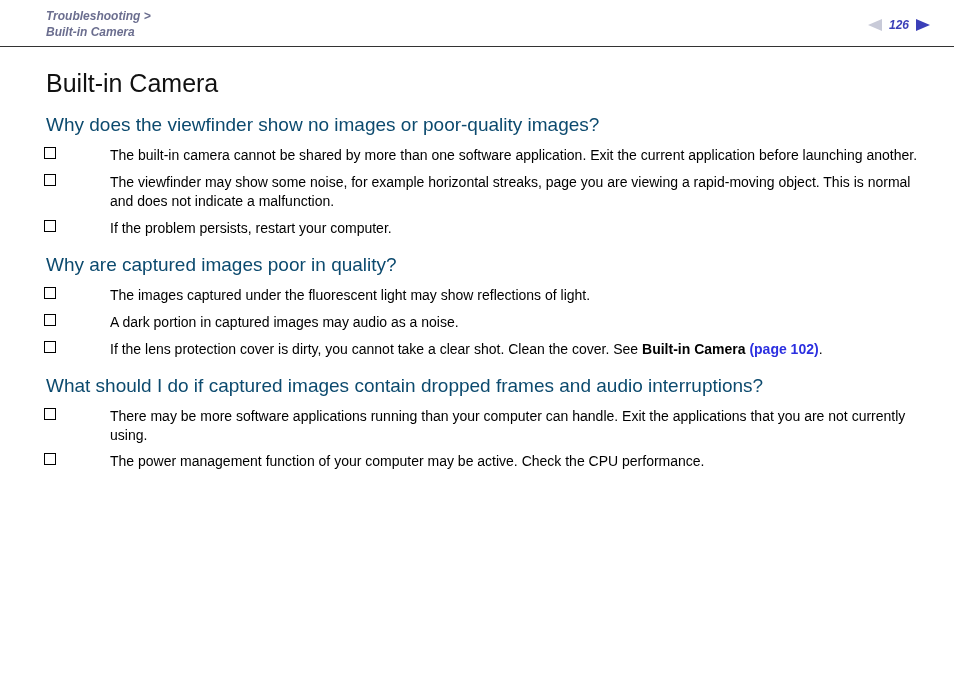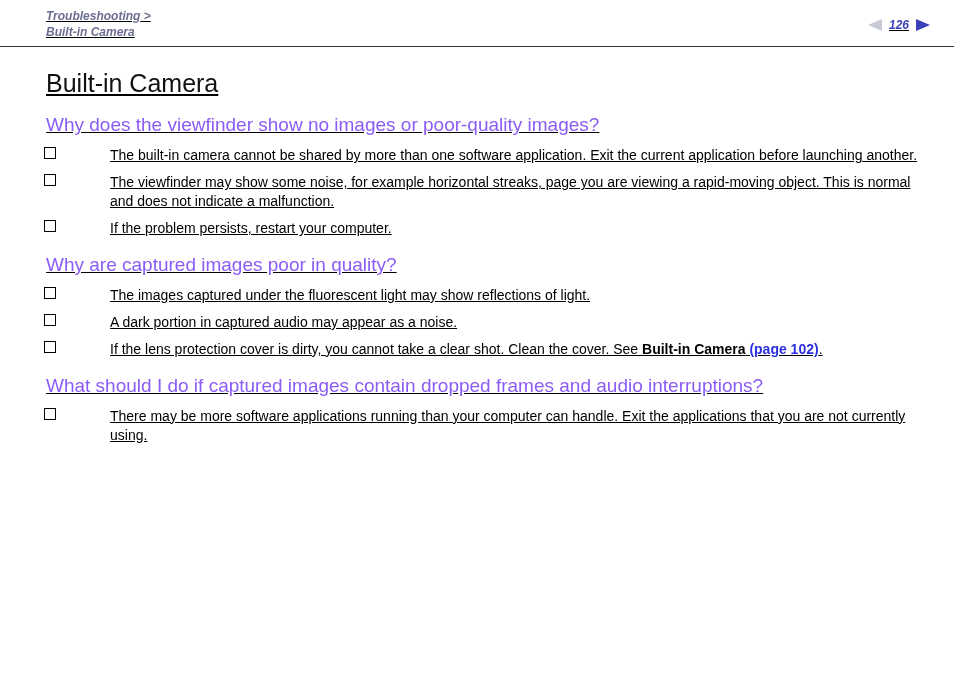--- a/index.html
+++ b/index.html
@@ -1,27 +1,27 @@
 <!DOCTYPE html>
 <html><head>
 <meta charset="utf-8">
 <style>
   * { box-sizing: border-box; margin: 0; padding: 0; }
   html, body { width: 954px; height: 674px; font-family: Arial, Helvetica, sans-serif; background: #fff; color: #000; }
-  .page { width: 954px; height: 534px; position: relative; text-decoration: underline; }
+  .page { width: 954px; height: 534px; position: relative; }
   .header { display: flex; justify-content: space-between; align-items: flex-start; padding: 8px 24px 6px 46px; border-bottom: 1px solid #333; }
   .breadcrumb { font-size: 12px; font-weight: bold; color: #6b6e8f; line-height: 1.35; font-style: italic; }
   .pager { display: flex; align-items: center; gap: 7px; margin-top: 10px; }
   .page-num { font-size: 12px; font-weight: bold; font-style: italic; color: #3b3fb8; }
   .tri { display: inline-flex; }
   .tri svg { display: block; }
 
   .content { padding: 22px 24px 0 46px; }
   h1.title { font-size: 25px; font-weight: normal; color: #111; margin-bottom: 14px; }
-  h2.faq { font-size: 19px; font-weight: normal; color: #8b5cf6; margin: 16px 0 10px 0; }
+  h2.faq { font-size: 19px; font-weight: normal; color: #0c4a6e; margin: 16px 0 10px 0; }
 
   ul.bullets { list-style: none; padding: 0; margin: 0 0 6px 0; }
   ul.bullets li { display: flex; align-items: flex-start; font-size: 14px; line-height: 1.35; margin-bottom: 8px; gap: 40px; }
   .sq { flex: 0 0 auto; width: 10px; height: 10px; margin-top: 3px; margin-right: 14px; position: relative; }
   .sq::before { content: ""; position: absolute; inset: 0; border: 1.3px solid #000; }
   .sq::after  { content: ""; position: absolute; left: -2px; top: -2px; width: 10px; height: 10px; border: 1.3px solid #000; background: #fff; }
   .li-text { flex: 1 1 auto; }
   .li-text b { font-weight: bold; }
   .li-text a.ref { color: #2b2fe0; font-weight: bold; text-decoration: none; text-align: center; }
 </style>
@@ -69,32 +69,36 @@
   </ul>
 
   <h2 class="faq">Why are captured images poor in quality?</h2>
   <ul class="bullets">
     <li>
           <span class="sq"></span>
           <span class="li-text">The images captured under the fluorescent light may show reflections of light.</span>
         </li>
     <li>
           <span class="sq"></span>
-          <span class="li-text">A dark portion in captured audio may appear as a noise.</span>
+          <span class="li-text">A dark portion in captured images may audio as a noise.</span>
         </li>
     <li>
           <span class="sq"></span>
       <span class="li-text">
         <span>If the lens protection cover is dirty, you cannot take a clear shot. Clean the cover. See </span><b>Built-in Camera</b><a href="#" class="ref"> (page 102)</a><span>.</span>
       </span>
     </li>
   </ul>
 
   <h2 class="faq">What should I do if captured images contain dropped frames and audio interruptions?</h2>
   <ul class="bullets">
     <li>
           <span class="sq"></span>
           <span class="li-text">There may be more software applications running than your computer can handle. Exit the applications that you are not currently using.</span>
         </li>
+    <li>
+          <span class="sq"></span>
+          <span class="li-text">The power management function of your computer may be active. Check the CPU performance.</span>
+        </li>
   </ul>
 </div>
 
 </div>
 
 </body></html>

